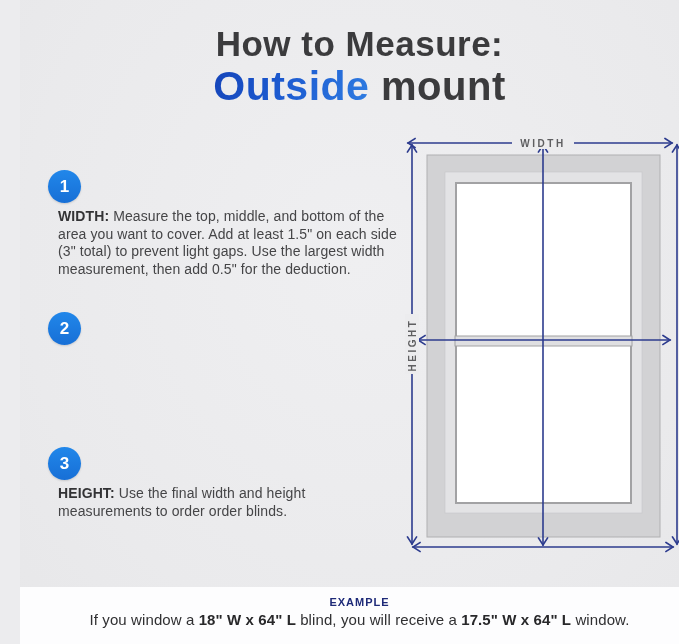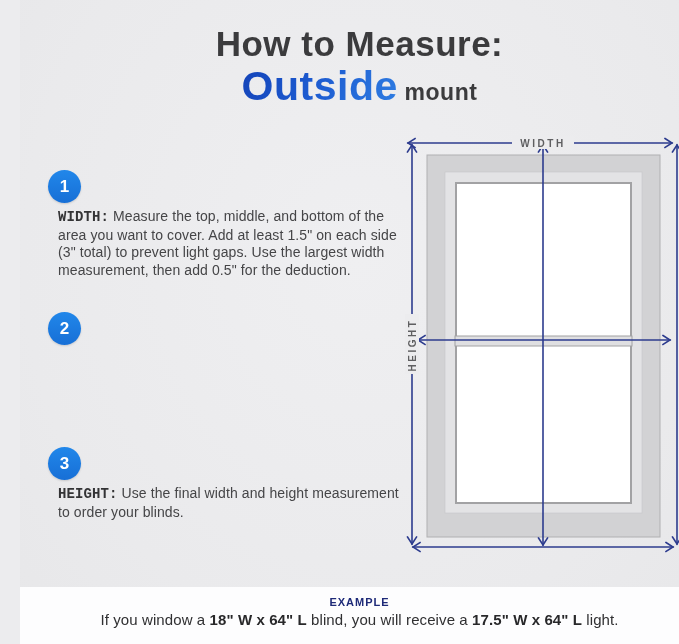--- a/index.html
+++ b/index.html
@@ -35,21 +35,21 @@
     font-size: 41px;
     font-weight: 800;
     letter-spacing: 0.5px;
     background: linear-gradient(115deg, #1443b8 0%, #1c5ad0 45%, #2f7de2 100%);
     -webkit-background-clip: text;
     background-clip: text;
     color: transparent;
     text-align: center;
   }
   .header .line2-rest {
-    font-size: 23px;
+    font-size: 40px;
     font-weight: 700;
     color: #3b3b3d;
     letter-spacing: 0.5px;
   }
 
   
   .steps { position: absolute; left: 28px; top: 0; width: 354px; }
   .step { position: absolute; left: 0; width: 354px; }
   .step-1 { top: 170px; }
   .step-2 { top: 312px; }
@@ -68,21 +68,20 @@
     margin-top: 5px;
     margin-left: 10px;
     font-size: 14px;
     line-height: 17.5px;
     color: #454547;
     letter-spacing: 0.1px;
   }
   .step p strong {
     color: #333335;
     font-weight: 700;
-    font-family: Liberation Mono, monospace;
   }
 
   
   .diagram { position: absolute; left: 378px; top: 128px; width: 296px; height: 436px; }
   .diagram svg { display: block; }
 
   
   .footer {
     position: absolute;
     left: 0; bottom: 0;
@@ -121,21 +120,21 @@
       <div class="badge">1</div>
       <p><strong>WIDTH:</strong><span> Measure the top, middle, and bottom of the area you want to cover. Add at least 1.5" on each side (3" total) to prevent light gaps. Use the largest width measurement, then add 0.5" for the deduction.</span></p>
     </div>
 
     <div class="step step-2">
       <div class="badge">2</div>
     </div>
 
     <div class="step step-3">
       <div class="badge">3</div>
-      <p><strong>HEIGHT:</strong><span> Use the final width and height measurement to order your blinds.</span></p>
+      <p><strong>HEIGHT:</strong><span> Use the final width and height measurements to order order blinds.</span></p>
     </div>
 
   </div>
 
   <div class="diagram">
     <svg width="296" height="436" viewBox="0 0 296 436" xmlns="http://www.w3.org/2000/svg">
 
       <g>
         <rect x="29" y="27" width="233" height="382" fill="#d2d2d4" stroke="#b0b0b2" stroke-width="1"></rect>
         <rect x="47" y="44" width="197" height="341" fill="#e3e3e5" stroke="#c6c6c8" stroke-width="0.6"></rect>
@@ -185,16 +184,16 @@
       <rect x="114" y="8" width="62" height="13" fill="#ececee"></rect>
       <text x="145" y="19" text-anchor="middle" font-size="10" font-weight="600" letter-spacing="2.5" fill="#5f5f61">WIDTH</text>
 
       <rect x="7" y="186" width="14" height="60" fill="#ececee"></rect>
       <text x="14" y="217" text-anchor="middle" font-size="10" font-weight="600" letter-spacing="2.5" fill="#5f5f61" transform="rotate(-90 14 217)" dy="3.5">HEIGHT</text>
     </svg>
   </div>
 
   <div class="footer">
     <div class="example-title">EXAMPLE</div>
-    <div class="example-line"><span>If you window a </span><b>18" W x 64" L</b><span> blind, you will receive a </span><b>17.5" W x 64" L</b><span> light.</span></div>
+    <div class="example-line"><span>If you window a </span><b>18" W x 64" L</b><span> blind, you will receive a </span><b>17.5" W x 64" L</b><span> window.</span></div>
   </div>
 
 </div>
 
 </body></html>

